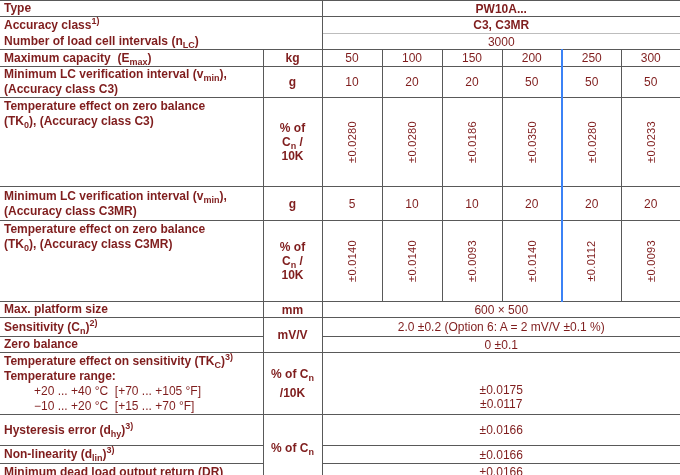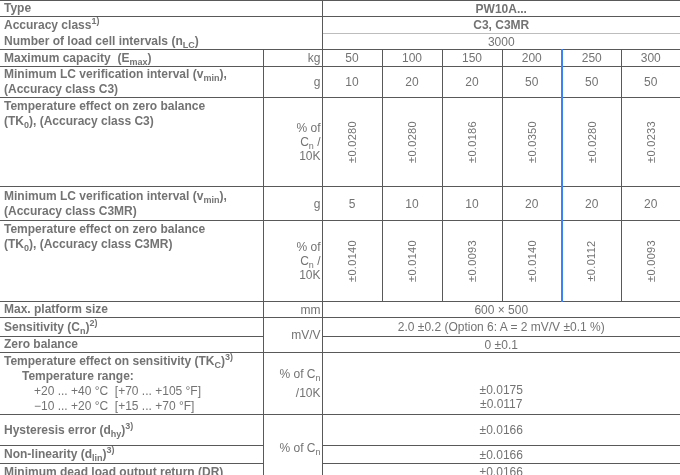--- a/index.html
+++ b/index.html
@@ -1,43 +1,43 @@
 <!DOCTYPE html>
 <html><head>
 <meta charset="utf-8">
 <style>
   html,body{margin:0;padding:0;background:#ffffff;}
   .sheet{
     width:680px;height:475px;overflow:hidden;background:#ffffff;
-    font-family:"Liberation Sans","DejaVu Sans",sans-serif;color:#737373;
+    font-family:"Liberation Sans","DejaVu Sans",sans-serif;color:#7f1d1d;
   }
   table.spec{
     border-collapse:collapse;table-layout:fixed;width:680px;
   }
   td{
     border:1px solid #595959;
     padding:0 3px;font-size:12px;overflow:hidden;
     vertical-align:middle;
   }
   td:first-child{border-left:none;}
   td:last-child{border-right:none;}
   tr:first-child td{border-top:1px solid #595959;}
   tr:last-child td{border-bottom:none;}
   .lbl{font-weight:bold;text-align:left;line-height:15px;padding-left:4px;}
   .top{vertical-align:top;padding-top:1px;}
-  .unit{font-weight:normal;text-align:right;line-height:14px;padding:0 1px;}
+  .unit{font-weight:bold;text-align:center;line-height:14px;padding:0 1px;}
   .val{text-align:center;line-height:14px;}
   .b{font-weight:bold;}
   .nb{border-bottom-style:hidden;}
   .lb{border-bottom-color:#bdbdbd;}
   .gl{border-left:2px solid #3b82f6;}
   .vert{text-align:center;vertical-align:middle;}
   .vtext{display:inline-block;transform:rotate(-90deg);white-space:nowrap;font-size:11px;letter-spacing:0.3px;}
   .bottomcell{vertical-align:bottom;padding-bottom:3px;}
-  .ind1{margin-left:18px;}
+  .ind1{}
   .ind2{margin-left:30px;}
   .norm{font-weight:normal;}
   .tkc-unit{line-height:19px;}
   sup,sub{font-size:9px;line-height:0;}
 </style>
 </head>
 <body>
 
 <div class="sheet">
   <table class="spec">

